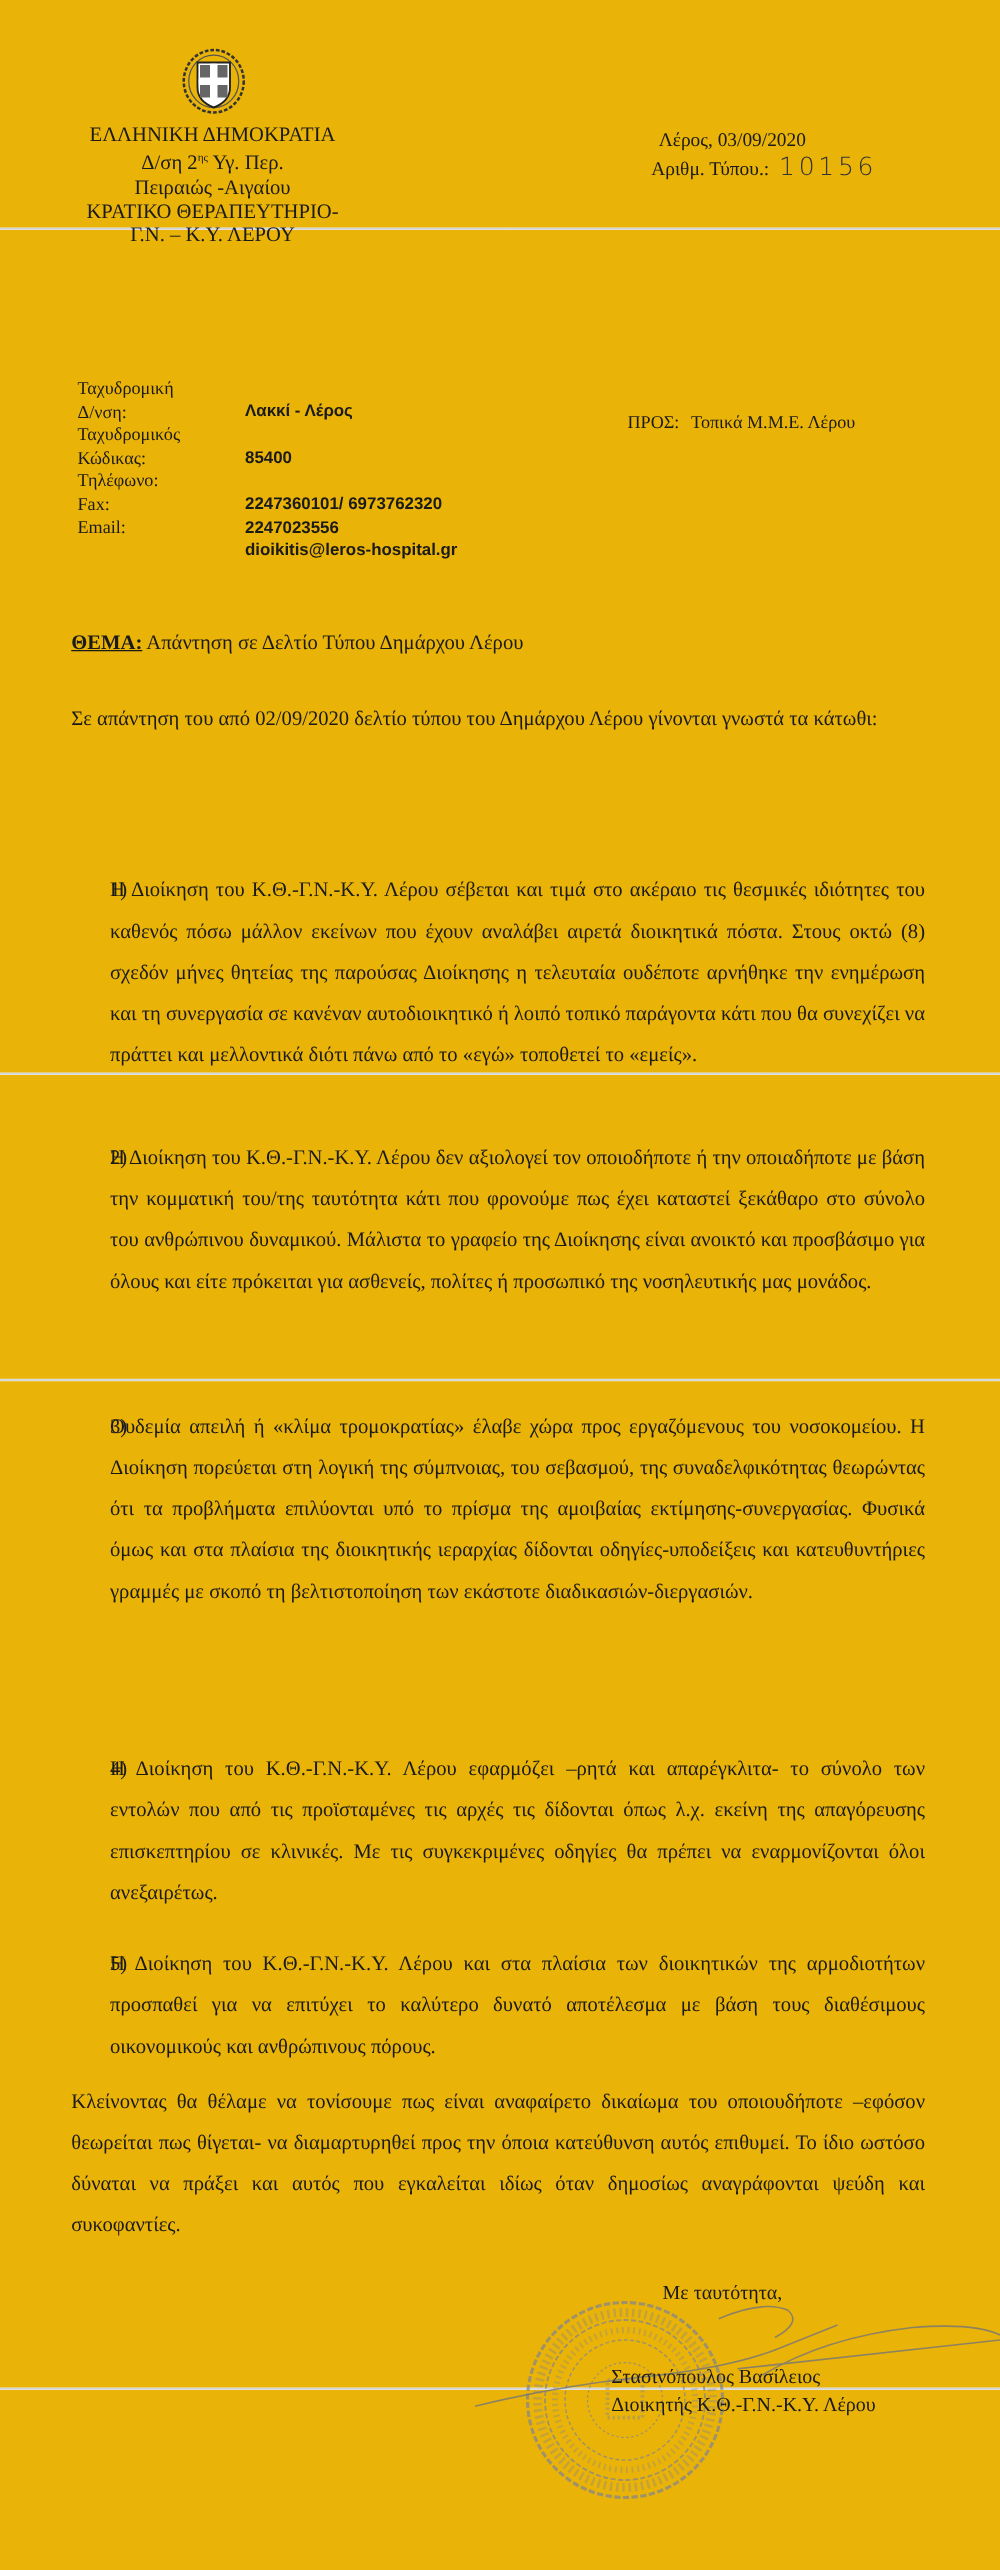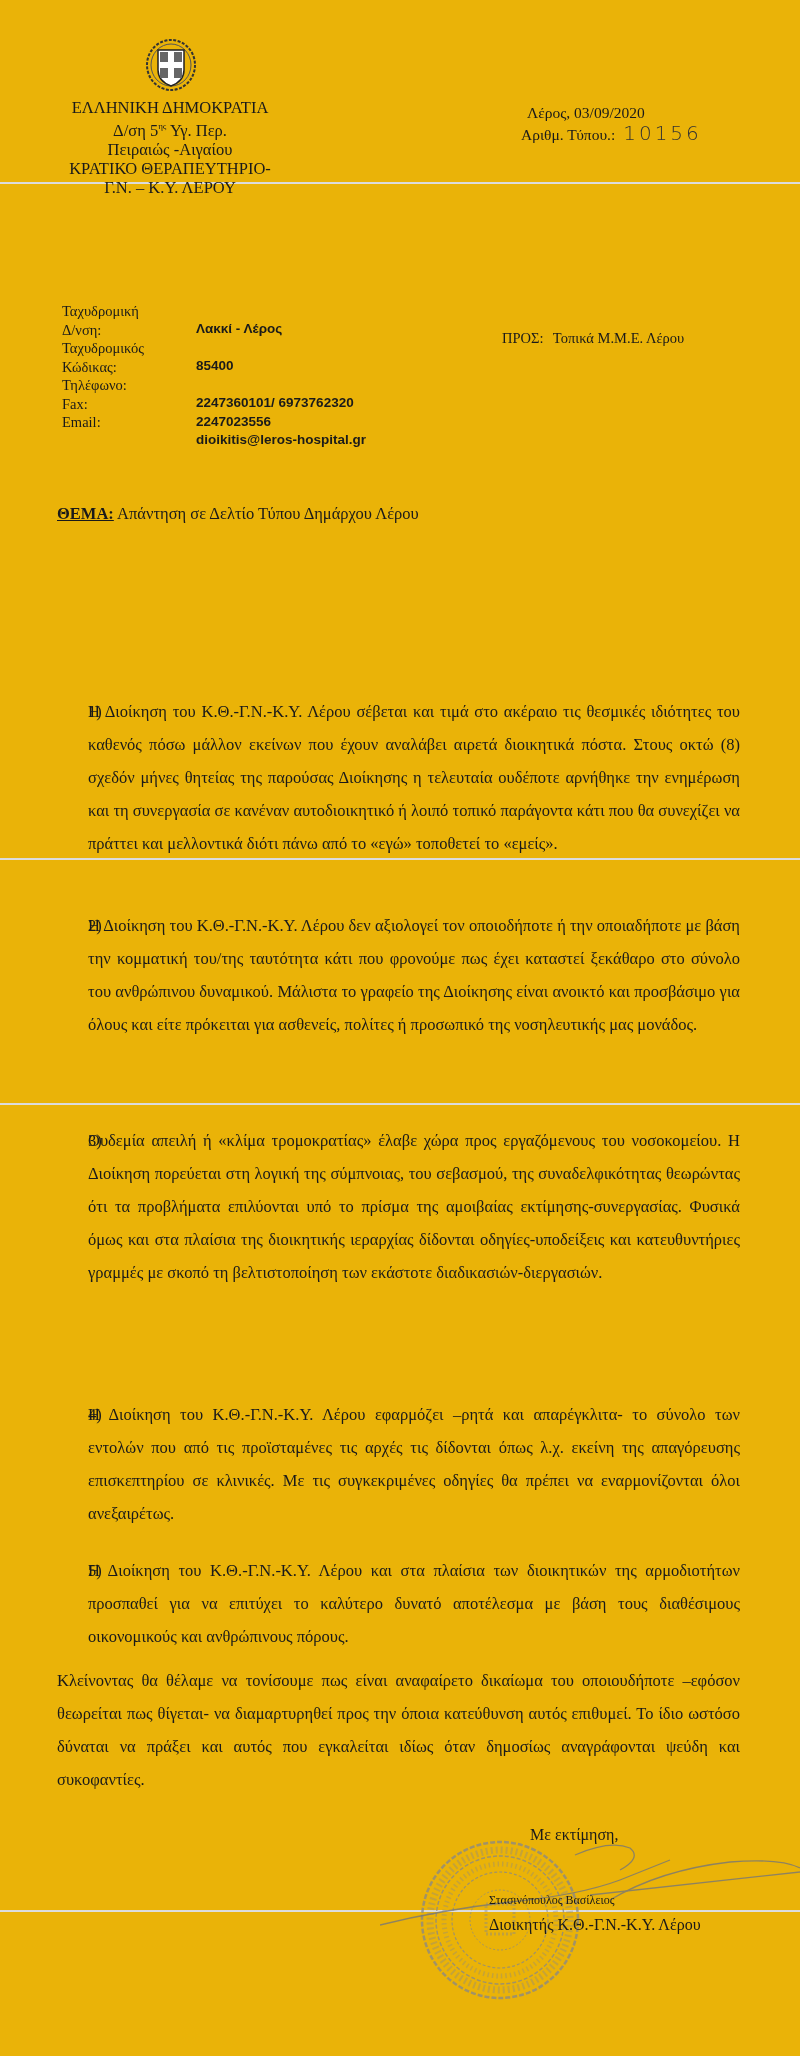--- a/index.html
+++ b/index.html
@@ -39,21 +39,21 @@
     
     .text { font-size: 16.5px; line-height: 33px; text-align: justify; }
     .intro { position: absolute; left: 57px; top: 558px; width: 683px; }
     .item { position: absolute; left: 88px; width: 652px; }
     .item .num { position: absolute; left: 0; top: 0; }
     .item .body { }
     .closing { position: absolute; left: 57px; width: 683px; top: 1664px; }
 
     
     .sign-greet { position: absolute; left: 530px; top: 1826px; font-size: 16px; }
-    .sign-name { position: absolute; left: 489px; top: 1893px; font-size: 12px; }
+    .sign-name { position: absolute; left: 489px; top: 1893px; font-size: 16px; }
     .sign-title { position: absolute; left: 489px; top: 1916px; font-size: 16px; }
     .stamp { position: absolute; left: 414px; top: 1828px; width: 180px; height: 180px; }
     .signature-stroke { position: absolute; left: 380px; top: 1840px; width: 420px; height: 110px; }
   </style>
 </head>
 <body>
 
 <div class="page">
 
   <div class="scanline" style="top:182px"></div>
@@ -68,21 +68,21 @@
     <rect x="15" y="14" width="8" height="10" fill="#666"></rect>
     <rect x="29" y="14" width="8" height="10" fill="#666"></rect>
     <rect x="15" y="30" width="8" height="10" fill="#666"></rect>
     <rect x="29" y="30" width="8" height="10" fill="#666"></rect>
     <rect x="23.5" y="13" width="5" height="33" fill="#fff"></rect>
     <rect x="14" y="25" width="24" height="4.5" fill="#fff"></rect>
   </svg>
 
   <div class="org">
     <div>ΕΛΛΗΝΙΚΗ ΔΗΜΟΚΡΑΤΙΑ</div>
-    <div><span>Δ/ση 5</span><sup>ης</sup><span> Υγ. Περ.</span></div>
+    <div><span>Δ/ση 2</span><sup>ης</sup><span> Υγ. Περ.</span></div>
     <div>Πειραιώς -Αιγαίου</div>
     <div>ΚΡΑΤΙΚΟ ΘΕΡΑΠΕΥΤΗΡΙΟ-</div>
     <div>Γ.Ν. – Κ.Υ. ΛΕΡΟΥ</div>
   </div>
 
   <div class="place-date">Λέρος, 03/09/2020</div>
   <div class="protocol">
     <span>Αριθμ. Τύπου.:</span>
     <span class="hand">10156</span>
   </div>
@@ -120,20 +120,21 @@
 
   <div class="recipient">
     <span class="pl">ΠΡΟΣ:</span>
     <span>Τοπικά Μ.Μ.Ε. Λέρου</span>
   </div>
 
   <div class="subject">
     <span class="key">ΘΕΜΑ:</span><span> Απάντηση σε Δελτίο Τύπου Δημάρχου Λέρου</span>
   </div>
 
+  <div class="text intro">Σε απάντηση του από 02/09/2020 δελτίο τύπου του Δημάρχου Λέρου γίνονται γνωστά τα κάτωθι:</div>
 
   <div class="text item" style="top:695px">
     <span class="num">1)</span>
     <div class="body">Η Διοίκηση του Κ.Θ.-Γ.Ν.-Κ.Υ. Λέρου σέβεται και τιμά στο ακέραιο τις θεσμικές ιδιότητες του καθενός πόσω μάλλον εκείνων που έχουν αναλάβει αιρετά διοικητικά πόστα. Στους οκτώ (8) σχεδόν μήνες θητείας της παρούσας Διοίκησης η τελευταία ουδέποτε αρνήθηκε την ενημέρωση και τη συνεργασία σε κανέναν αυτοδιοικητικό ή λοιπό τοπικό παράγοντα κάτι που θα συνεχίζει να πράττει και μελλοντικά διότι πάνω από το «εγώ» τοποθετεί το «εμείς».</div>
   </div>
   <div class="text item" style="top:909px">
     <span class="num">2)</span>
     <div class="body">Η Διοίκηση του Κ.Θ.-Γ.Ν.-Κ.Υ. Λέρου δεν αξιολογεί τον οποιοδήποτε ή την οποιαδήποτε με βάση την κομματική του/της ταυτότητα κάτι που φρονούμε πως έχει καταστεί ξεκάθαρο στο σύνολο του ανθρώπινου δυναμικού. Μάλιστα το γραφείο της Διοίκησης είναι ανοικτό και προσβάσιμο για όλους και είτε πρόκειται για ασθενείς, πολίτες ή προσωπικό της νοσηλευτικής μας μονάδος.</div>
   </div>
   <div class="text item" style="top:1124px">
@@ -165,17 +166,17 @@
 
   <svg class="signature-stroke" viewBox="0 0 420 110">
     <g fill="none" stroke="#777" stroke-width="1.3" opacity="0.8">
       <path d="M0 85 Q60 70 130 62 Q200 55 240 40 Q270 28 290 20"></path>
       <path d="M230 60 Q280 30 350 22 Q400 18 420 28"></path>
       <path d="M210 55 Q300 45 420 32"></path>
       <path d="M195 15 Q230 0 250 8 Q262 18 240 30"></path>
     </g>
   </svg>
 
-  <div class="sign-greet">Με εκτίμηση,</div>
+  <div class="sign-greet">Με ταυτότητα,</div>
   <div class="sign-name">Στασινόπουλος Βασίλειος</div>
   <div class="sign-title">Διοικητής Κ.Θ.-Γ.Ν.-Κ.Υ. Λέρου</div>
 
 </div>
 
 </body></html>

